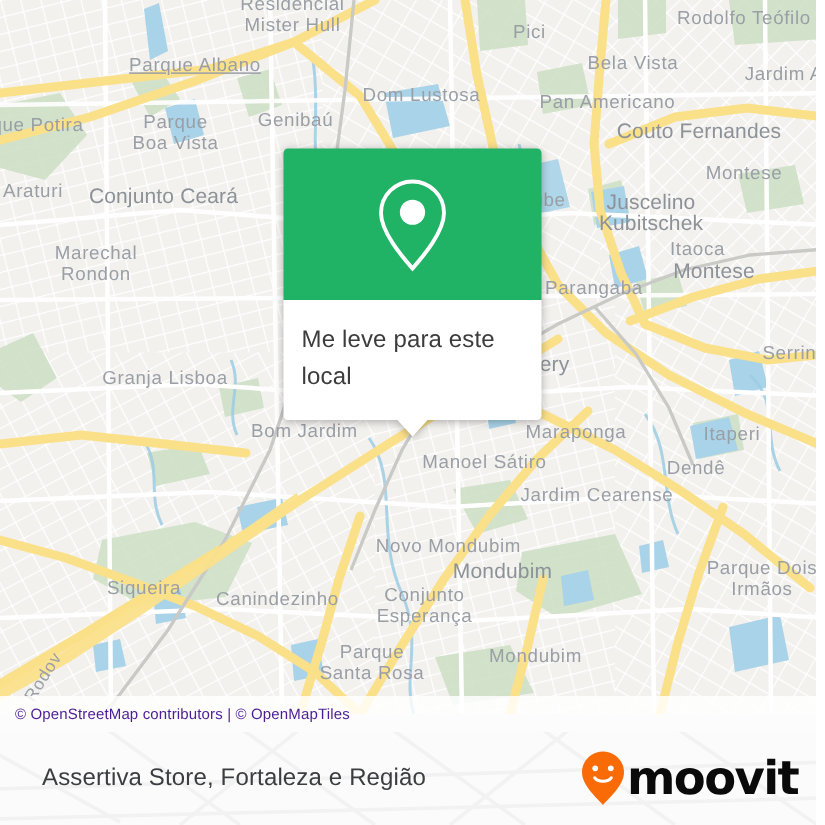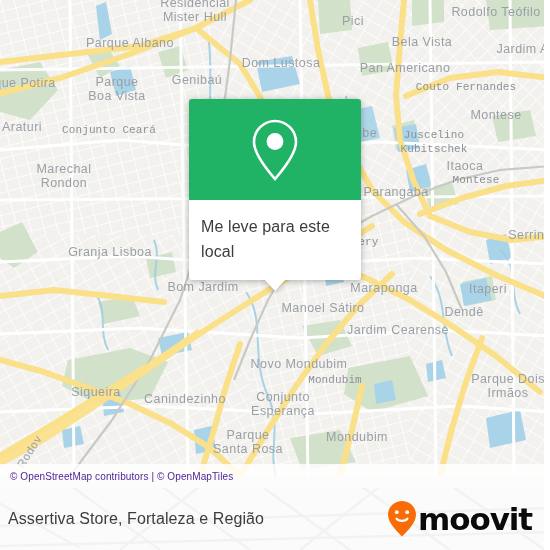--- a/index.html
+++ b/index.html
@@ -40,24 +40,23 @@
     font-family: "Liberation Sans", sans-serif;
     font-size: 12.5px;
     letter-spacing: 0.45px;
     white-space: pre;
     line-height: 13.5px;
     text-align: center;
     transform: translate(-50%, -50%);
     pointer-events: none;
   }
   .map-label.small {
-    font-size: 11px;
+    font-size: 14px;
     color: #8d9298;
     letter-spacing: 0.1px;
-    font-family: Liberation Mono, monospace;
   }
   .map-label.road {
     font-size: 11.5px;
     color: #9aa0a6;
     letter-spacing: 0.6px;
   }
 
   
   #attribution {
     position: absolute;
@@ -98,21 +97,21 @@
     position: absolute;
     left: 0; top: 0;
     width: 550px; height: 62px;
     opacity: 0.55;
     pointer-events: none;
   }
   #footer-title {
     position: relative;
     font-size: 16px;
     color: #3b3d40;
-    padding-left: 8px;
+    padding-left: 28px;
     letter-spacing: 0.1px;
     white-space: nowrap;
     z-index: 2;
   }
   #moovit-logo {
     position: relative;
     display: flex;
     align-items: center;
     padding-right: 18px;
     z-index: 2;
@@ -295,21 +294,21 @@
       <g stroke="#fbe08a" stroke-width="8" fill="none" opacity="0.95">
         <path d="M-10 468 L44 438 L96 404 L148 368 L200 332"></path>
       </g>
     </svg>
 
     <div id="map-labels">
         <div class="map-label" style="left: 195px; top: 10px;">Residencial
 Mister Hull</div>
         <div class="map-label" style="left: 353px; top: 22px;">Pici</div>
         <div class="map-label" style="left: 496px; top: 13px;">Rodolfo Teófilo</div>
-        <div class="map-label" style="left: 130px; top: 44px;">Parque Albano</div>
+        <div class="map-label" style="left: 130px; top: 44px; text-decoration: underline;">Parque Albano</div>
         <div class="map-label" style="left: 281px; top: 46px; margin-top: 18px;">Dom Lustosa</div>
         <div class="map-label" style="left: 422px; top: 43px;">Bela Vista</div>
         <div class="map-label" style="left: 528px; top: 50px;">Jardim Am</div>
         <div class="map-label" style="left: 405px; top: 69px;">Pan Americano</div>
         <div class="map-label" style="left: 117px; top: 89px;">Parque
 Boa Vista</div>
         <div class="map-label" style="left: 197px; top: 81px;">Genibaú</div>
         <div class="map-label small" style="left: 466px; top: 88px;">Couto Fernandes</div>
         <div class="map-label" style="left: 25px; top: 84px;">que Potira</div>
         <div class="map-label" style="left: 496px; top: 116px;">Montese</div>

